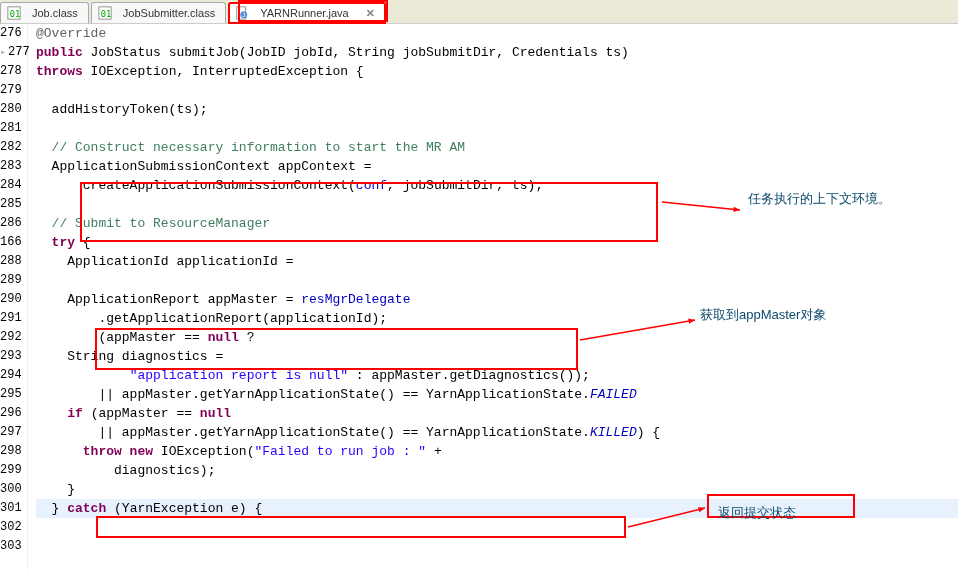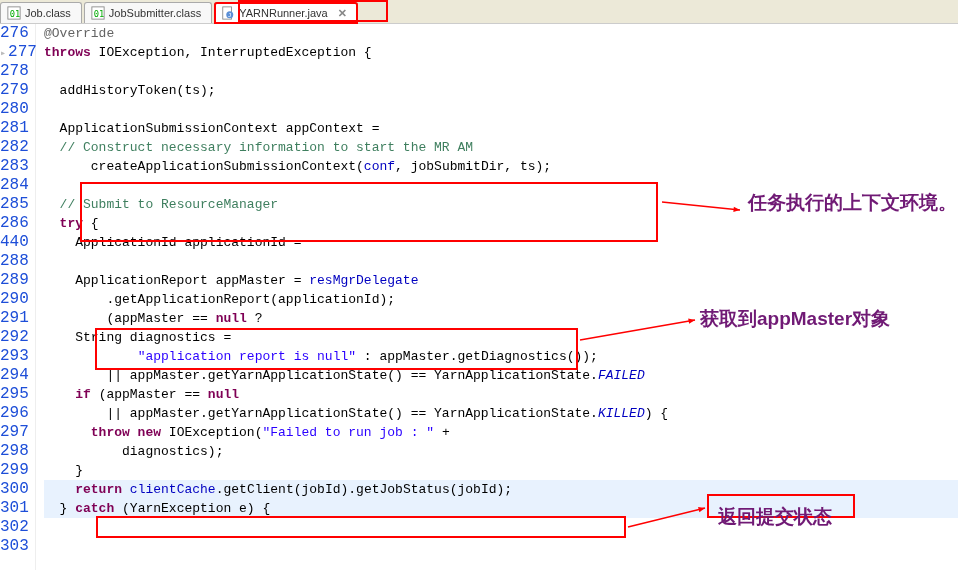--- a/index.html
+++ b/index.html
@@ -16,21 +16,21 @@
   .tabs {
     display: flex;
     height: 24px;
     background: #ece9d8;
     border-bottom: 1px solid #ccc;
     align-items: flex-end;
   }
   .tab {
     display: flex;
     align-items: center;
-    gap: 4px;
+    gap: 11px;
     padding: 3px 10px 3px 6px;
     border: 1px solid #aaa;
     border-bottom: none;
     background: #f8f8f8;
     border-radius: 3px 3px 0 0;
     margin-right: 2px;
     font-family: Tahoma, sans-serif;
     font-size: 11px;
     color: #333;
     position: relative;
@@ -53,26 +53,26 @@
   .tab-icon {
     width: 14px;
     height: 14px;
     display: inline-block;
   }
   .editor-area {
     display: flex;
     height: calc(100% - 24px);
   }
   .gutter {
-    width: 36px;
+    width: 28px;
     background: #fff;
     text-align: right;
     padding-right: 8px;
-    color: #1d4ed8;
-    font-size: 16px;
+    color: #000000;
+    font-size: 12px;
     border-right: 1px solid #eee;
   }
   .gutter .ln {
     height: 19px;
     line-height: 19px;
   }
   .gutter .ln.marked::before {
     content: "▸";
     color: #bbb;
     margin-right: 2px;
@@ -99,25 +99,24 @@
   .fld { color: #0000c0; }
   .const { font-style: italic; color: #0000c0; }
   
   .redbox {
     position: absolute;
     border: 2px solid #f00;
     pointer-events: none;
   }
   .annotation {
     position: absolute;
-    color: #701a75;
+    color: #0c4a6e;
     font-family: SimSun, "宋体", sans-serif;
-    font-size: 19px;
+    font-size: 13px;
     white-space: nowrap;
-    font-weight: bold;
   }
   .arrow {
     position: absolute;
     pointer-events: none;
   }
 </style>
 </head>
 <body>
 
 <div class="tabs" id="tabs">
@@ -152,64 +151,64 @@
       <div class="ln marked">277</div>
       <div class="ln">278</div>
       <div class="ln">279</div>
       <div class="ln">280</div>
       <div class="ln">281</div>
       <div class="ln">282</div>
       <div class="ln">283</div>
       <div class="ln">284</div>
       <div class="ln">285</div>
       <div class="ln">286</div>
-      <div class="ln">440</div>
+      <div class="ln">166</div>
       <div class="ln">288</div>
       <div class="ln">289</div>
       <div class="ln">290</div>
       <div class="ln">291</div>
       <div class="ln">292</div>
       <div class="ln">293</div>
       <div class="ln">294</div>
       <div class="ln">295</div>
       <div class="ln">296</div>
       <div class="ln">297</div>
       <div class="ln">298</div>
       <div class="ln">299</div>
       <div class="ln">300</div>
       <div class="ln">301</div>
       <div class="ln">302</div>
       <div class="ln">303</div>
     </div>
   <div class="code" id="code">
       <div class="line"><span class="ann">@Override</span></div>
+      <div class="line"><span class="kw">public</span> JobStatus submitJob(JobID jobId, String jobSubmitDir, Credentials ts)</div>
       <div class="line"><span class="kw">throws</span> IOException, InterruptedException {</div>
       <div class="line"></div>
       <div class="line">  addHistoryToken(ts);</div>
       <div class="line"></div>
+      <div class="line">  <span class="cm">// Construct necessary information to start the MR AM</span></div>
       <div class="line">  ApplicationSubmissionContext appContext =</div>
-      <div class="line">  <span class="cm">// Construct necessary information to start the MR AM</span></div>
       <div class="line">      createApplicationSubmissionContext(<span class="fld">conf</span>, jobSubmitDir, ts);</div>
       <div class="line"></div>
       <div class="line">  <span class="cm">// Submit to ResourceManager</span></div>
       <div class="line">  <span class="kw">try</span> {</div>
       <div class="line">    ApplicationId applicationId =</div>
       <div class="line"></div>
       <div class="line">    ApplicationReport appMaster = <span class="fld">resMgrDelegate</span></div>
       <div class="line">        .getApplicationReport(applicationId);</div>
       <div class="line">        (appMaster == <span class="kw">null</span> ?</div>
       <div class="line">    String diagnostics =</div>
       <div class="line">            <span class="str">"application report is null"</span> : appMaster.getDiagnostics());</div>
       <div class="line">        || appMaster.getYarnApplicationState() == YarnApplicationState.<span class="const">FAILED</span></div>
       <div class="line">    <span class="kw">if</span> (appMaster == <span class="kw">null</span></div>
       <div class="line">        || appMaster.getYarnApplicationState() == YarnApplicationState.<span class="const">KILLED</span>) {</div>
       <div class="line">      <span class="kw">throw new</span> IOException(<span class="str">"Failed to run job : "</span> +</div>
       <div class="line">          diagnostics);</div>
       <div class="line">    }</div>
-      <div class="line hl">    <span class="kw">return</span> <span class="fld">clientCache</span>.getClient(jobId).getJobStatus(jobId);</div>
       <div class="line hl">  } <span class="kw">catch</span> (YarnException e) {</div>
     </div>
 </div>
 
 <div id="overlays">
     <div class="redbox" style="left: 238px; top: 0px; width: 150px; height: 22px;"></div>
     <div class="redbox" style="left: 80px; top: 182px; width: 578px; height: 60px;"></div>
     <div class="redbox" style="left: 95px; top: 328px; width: 483px; height: 42px;"></div>
     <div class="redbox" style="left: 96px; top: 516px; width: 530px; height: 22px;"></div>
     <div class="redbox" style="left: 707px; top: 494px; width: 148px; height: 24px;"></div>

